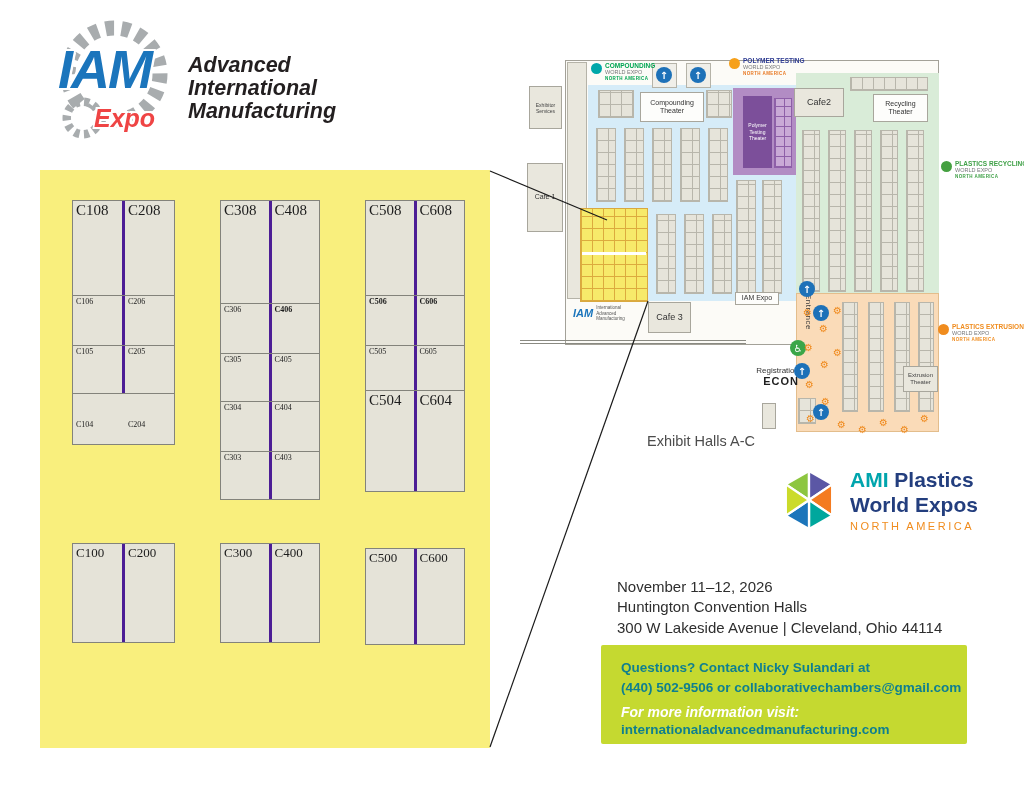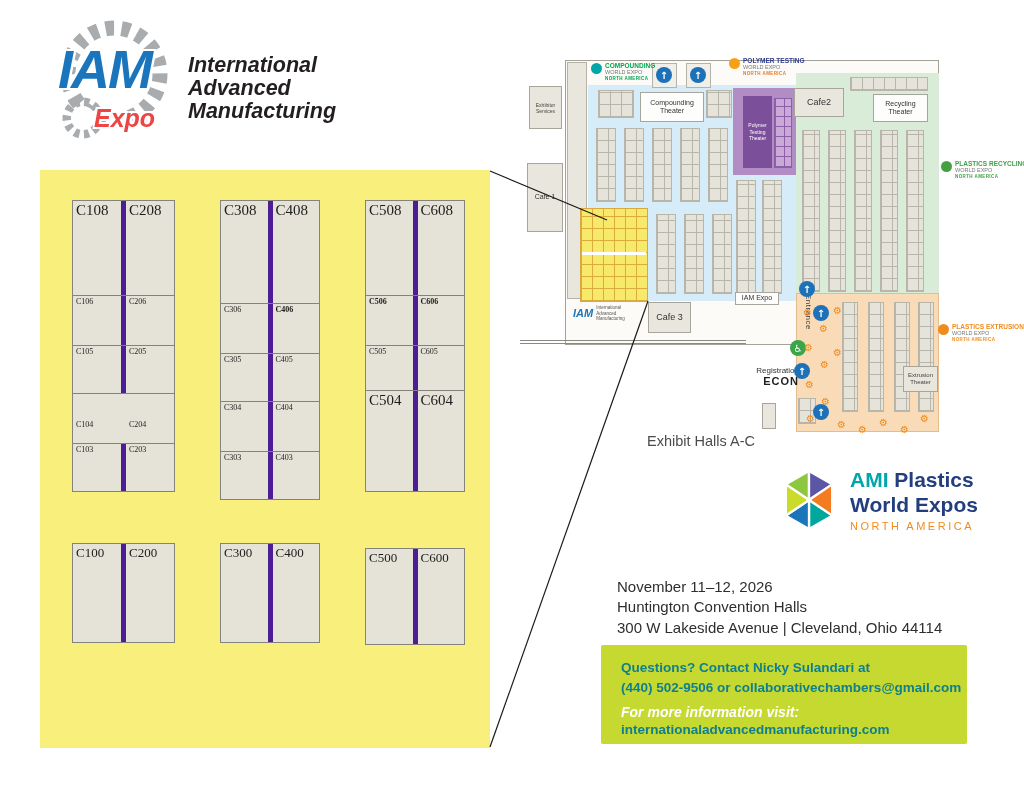--- a/index.html
+++ b/index.html
@@ -30,21 +30,21 @@
   .aisle{background:#ffffff;border:none}
   
   .ic{position:absolute;width:16px;height:16px;border-radius:50%;color:#fff;display:flex;
       align-items:center;justify-content:center;font-size:10px;font-weight:bold;
       font-family:"DejaVu Sans",sans-serif}
   .gear{position:absolute;color:#ef8a1d;font-size:10px;font-family:"DejaVu Sans",sans-serif}
   
   .bblock{position:absolute;background:#e5e3d8;border:1px solid #83837b}
   .brow{display:flex;border-bottom:1px solid #83837b}
   .brow:last-child{border-bottom:none}
-  .bcell{flex:1;border-right:5px solid #4c1d95;position:relative}
+  .bcell{flex:1;border-right:3px solid #4c1d95;position:relative}
   .bcell:last-child{border-right:none}
   .blab{position:absolute;top:1px;left:3px;font-family:"Liberation Serif",serif;color:#1c1c1c;white-space:nowrap}
   .lg{font-size:15px}.md{font-size:13px}.sm{font-size:8px}.boldlab{font-weight:bold}
   
   .blogo{position:absolute;display:flex;gap:3px;align-items:flex-start}
   .bcirc{width:11px;height:11px;border-radius:50%;flex:none;margin-top:1px}
   .bl1{font-size:6.5px;font-weight:800;line-height:1.15;display:block;white-space:nowrap}
   .bl2{font-size:5.5px;color:#77787b;display:block;line-height:1.15;white-space:nowrap}
   .bl3{font-size:4.5px;font-weight:700;display:block;line-height:1.3;white-space:nowrap;letter-spacing:.4px}
   
@@ -78,22 +78,22 @@
   <div class="iamlogo">
     <svg width="170" height="132" viewBox="0 0 170 132">
       <circle cx="78" cy="60" r="46" fill="none" stroke="#a8acae" stroke-width="15" stroke-dasharray="8.5 7.5"></circle>
       <circle cx="78" cy="60" r="38" fill="#ffffff"></circle>
       <circle cx="47" cy="104" r="16" fill="none" stroke="#a8acae" stroke-width="9" stroke-dasharray="5 4.5"></circle>
       <circle cx="47" cy="104" r="12" fill="#ffffff"></circle>
     </svg>
     <div class="iamword">IAM</div>
     <div class="expoword">Expo</div>
     <div class="brandname">
+      <div>Advanced</div>
       <div>International</div>
-      <div>Advanced</div>
       <div>Manufacturing</div>
     </div>
   </div>
 
   <div class="detailmap" id="detailMap">
       <div class="bblock" style="left: 32px; top: 30px; width: 103px;">
         <div class="brow" style="height: 95px;">
           <div class="bcell">
             <span class="blab lg">C108</span>
           </div>
@@ -116,28 +116,20 @@
           <div class="bcell">
             <span class="blab sm">C205</span>
           </div>
         </div>
         <div class="brow" style="height: 50px; align-items: center;">
           <div class="bcell">
             <span class="blab sm">C104</span>
           </div>
           <div class="bcell">
             <span class="blab sm">C204</span>
-          </div>
-        </div>
-        <div class="brow" style="height: 47px;">
-          <div class="bcell">
-            <span class="blab sm">C103</span>
-          </div>
-          <div class="bcell">
-            <span class="blab sm">C203</span>
           </div>
         </div>
       </div>
       <div class="bblock" style="left: 32px; top: 373px; width: 103px; height: 100px;">
         <div class="brow" style="height: 100%;">
           <div class="bcell">
             <span class="blab md">C100</span>
           </div>
           <div class="bcell">
             <span class="blab md">C200</span>

